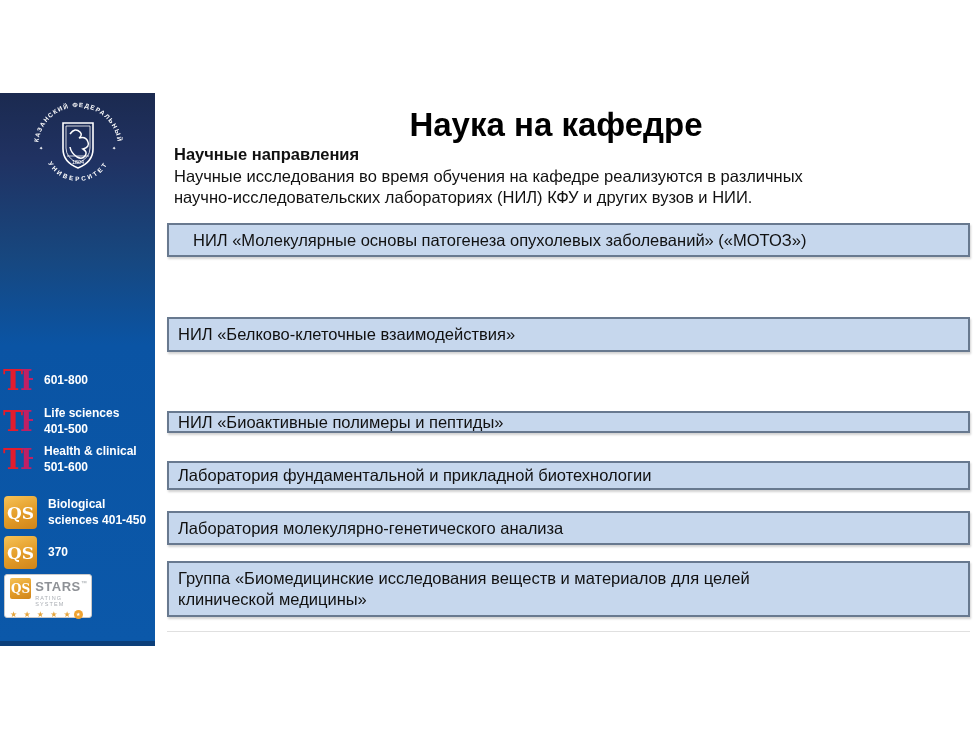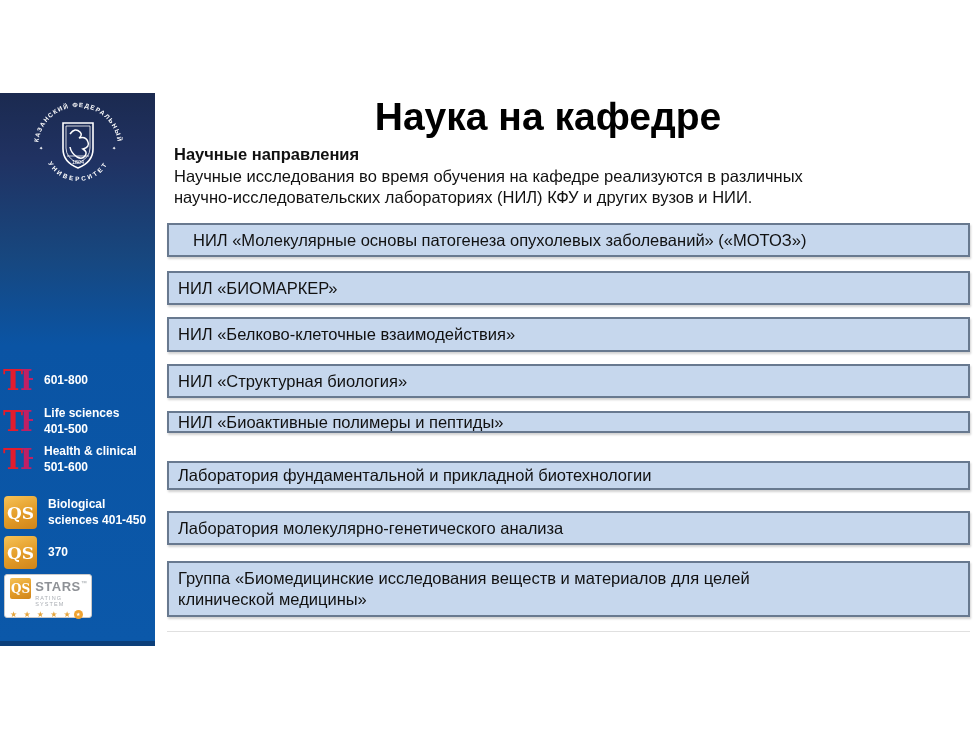--- a/index.html
+++ b/index.html
@@ -38,22 +38,22 @@
   .qs-stars-name{margin-left:4px;line-height:1;}
   .stars-word{font-size:13px;font-weight:bold;color:#8e9196;letter-spacing:.5px;}
   .stars-tm{font-size:6px;color:#9aa0a6;vertical-align:super;}
   .stars-sub{font-size:5.5px;color:#a9adb3;letter-spacing:1.1px;margin-top:2px;}
   .qs-stars-bottom{display:flex;align-items:center;margin-top:3px;}
   .stars-row{font-size:8px;color:#e6a53c;letter-spacing:2px;line-height:9px;}
   .stars-dot{width:9px;height:9px;border-radius:50%;background:#f0a330;margin-left:1px;
              display:flex;align-items:center;justify-content:center;color:#fff;font-size:5px;line-height:5px;}
 
   
-  .title{position:absolute;left:126px;top:100px;width:844px;margin:0;
-         text-align:center;font-size:39px;line-height:34px;font-weight:bold;color:#000;}
+  .title{position:absolute;left:126px;top:100px;width:844px;margin:8px;
+         text-align:center;font-size:33px;line-height:34px;font-weight:bold;color:#000;}
   .section-heading{position:absolute;left:174px;top:145px;font-size:16.5px;font-weight:bold;color:#111;}
   .intro{position:absolute;left:174px;top:166px;width:806px;font-size:16.5px;line-height:21px;
          color:#111;white-space:pre-line;}
 
   .lab-box{position:absolute;left:167px;width:803px;box-sizing:border-box;
            background:#c6d7ed;border:2px solid #68798f;box-shadow:1px 2px 2px rgba(0,0,0,.18);
            display:flex;align-items:center;padding-left:9px;
            font-size:16.5px;line-height:21px;color:#111;white-space:pre-line;}
   .box1{top:223px;height:34px;padding-left:24px;}
   .box2{top:271px;height:34px;}
@@ -147,23 +147,21 @@
   </div>
 
   <h1 class="title">Наука на кафедре</h1>
 
   <div class="section-heading">Научные направления</div>
 
   <div class="intro">Научные исследования во время обучения на кафедре реализуются в различных
 научно-исследовательских лабораториях (НИЛ) КФУ и других вузов и НИИ.</div>
 
   <div class="lab-box box1">НИЛ «Молекулярные основы патогенеза опухолевых заболеваний» («МОТОЗ»)</div>
-  <div class="lab-box box2">НИЛ «БИОМАРКЕР»</div>
   <div class="lab-box box3">НИЛ «Белково-клеточные взаимодействия»</div>
-  <div class="lab-box box4">НИЛ «Структурная биология»</div>
   <div class="lab-box box5">НИЛ «Биоактивные полимеры и пептиды»</div>
   <div class="lab-box box6">Лаборатория фундаментальной и прикладной биотехнологии</div>
   <div class="lab-box box7">Лаборатория молекулярно-генетического анализа</div>
   <div class="lab-box box8">Группа  «Биомедицинские исследования веществ и материалов для целей
 клинической медицины»</div>
 
   <div class="hr-faint"></div>
 </div>
 
 </body></html>

